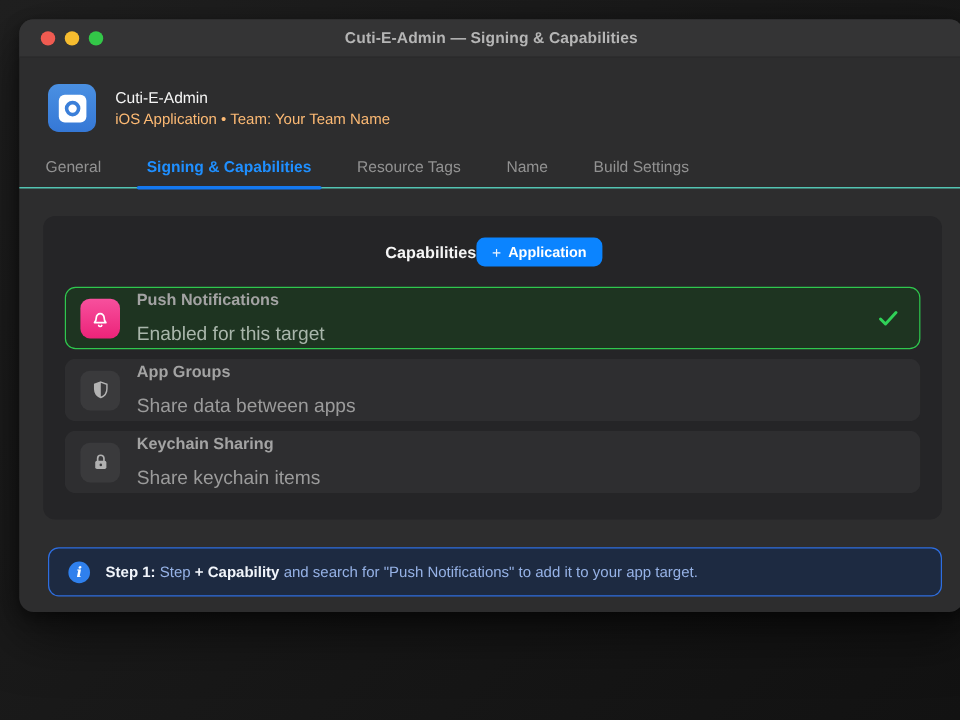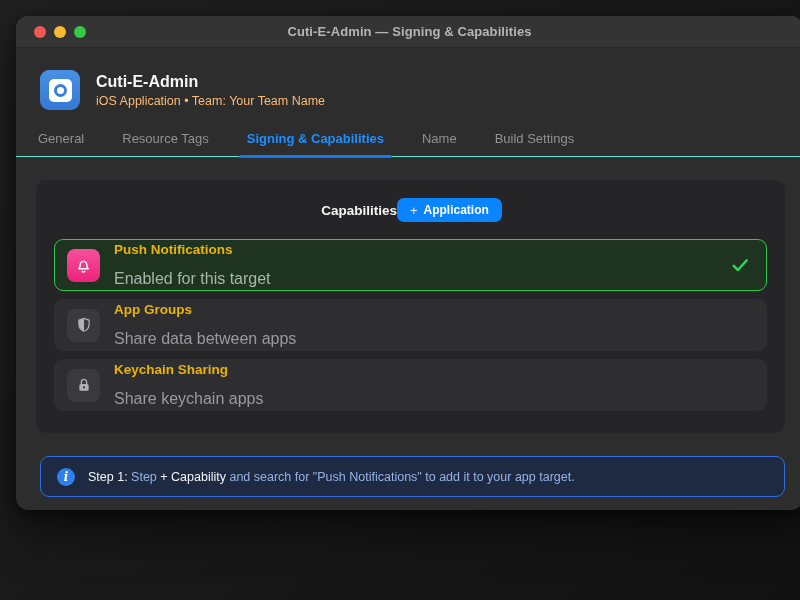--- a/index.html
+++ b/index.html
@@ -31,21 +31,21 @@
   .app-icon {
     width: 40px; height: 40px; border-radius: 9px;
     background: linear-gradient(180deg, #4a90e2, #3578d6);
     display: flex; align-items: center; justify-content: center; flex: 0 0 auto;
   }
   .app-icon-inner {
     width: 23px; height: 23px; background: #ffffff; border-radius: 5px;
     display: flex; align-items: center; justify-content: center;
   }
   .app-icon-ring { width: 13px; height: 13px; border-radius: 50%; border: 3.5px solid #3b7fd9; background: #fff; }
-  .app-name { color: #f5f5f5; font-size: 16px; font-weight: 700; margin-bottom: 3px; }
+  .app-name { color: #f5f5f5; font-size: 13px; font-weight: 400; margin-bottom: 3px; }
   .app-sub { color: #fdba74; font-size: 12.5px; }
 
   .tabs { display: flex; gap: 34px; padding: 0 20px; margin-top: 17px; border-bottom: 1px solid #5eead4; }
   .tab { font-size: 13px; color: #929292; padding: 4px 2px 10px 2px; cursor: default; position: relative; }
   .tab.active { color: #1f8fff; font-weight: 700; }
   .tab.active::after {
     content: ""; position: absolute; left: -6px; right: -6px; bottom: -2px;
     height: 3px; background: #1478f0; border-radius: 2px;
   }
 
@@ -67,37 +67,37 @@
     display: flex; align-items: center; gap: 14px; height: 52px;
     border-radius: 9px; padding: 0 16px 0 12px; margin-bottom: 8px;
     background: #2e2e30; border: 1.5px solid transparent;
   }
   .cap-row.enabled { background: #1e3421; border-color: #2fc84e; }
   .cap-icon {
     width: 33px; height: 33px; border-radius: 8px; background: #3a3a3c;
     display: flex; align-items: center; justify-content: center; flex: 0 0 auto;
   }
   .cap-icon.pink { background: linear-gradient(180deg, #f7509d, #ec2379); }
-  .cap-title { color: #eab308; font-size: 13.5px; font-weight: 700; margin-bottom: 2px; }
+  .cap-title { color: #a3a3a3; font-size: 13.5px; font-weight: 700; margin-bottom: 2px; }
   .cap-sub { color: #9b9b9b; font-size: 16px; margin-top: 13px; }
   .cap-row.enabled .cap-sub { color: #a9b6ab; }
   .cap-check { margin-left: auto; display: flex; align-items: center; }
 
   .banner {
     margin: 23px 18px 0 24px; height: 41px; background: #1d2a41;
     border: 1.5px solid #2e6ee0; border-radius: 9px;
     display: flex; align-items: center; gap: 13px; padding: 0 16px;
   }
   .info-icon {
     width: 18px; height: 18px; border-radius: 50%; background: #2f80ed; flex: 0 0 auto;
     color: #ffffff; display: flex; align-items: center; justify-content: center;
     font-family: "DejaVu Serif", serif; font-style: italic; font-weight: 700; font-size: 12px;
   }
   .banner-text { font-size: 12.5px; color: #96b2e6; }
-  .banner-text .b { color: #f1f5fb; font-weight: 400; }
+  .banner-text .b { color: #f1f5fb; font-weight: 700; }
 </style>
 </head>
 <body>
 
 <div class="window">
 
   <div class="titlebar">
     <div class="traffic">
       <span class="light red"></span>
       <span class="light yellow"></span>
@@ -113,22 +113,22 @@
       </div>
     </div>
     <div>
       <div class="app-name">Cuti-E-Admin</div>
       <div class="app-sub">iOS Application • Team: Your Team Name</div>
     </div>
   </div>
 
   <div class="tabs">
     <div class="tab">General</div>
+    <div class="tab active">Signing &amp; Capabilities</div>
     <div class="tab">Resource Tags</div>
-    <div class="tab active">Signing &amp; Capabilities</div>
     <div class="tab">Name</div>
     <div class="tab">Build Settings</div>
   </div>
 
   <div class="panel">
     <div class="panel-header">
       <div class="panel-title">Capabilities</div>
       <button class="add-btn">
         <span class="plus">+</span>
         <span class="lbl">Application</span>
@@ -169,21 +169,21 @@
     <div class="cap-row">
       <div class="cap-icon">
         <svg width="18" height="18" viewBox="0 0 24 24">
           <path d="M8.5 10.8V8a3.5 3.5 0 0 1 7 0v2.8" fill="none" stroke="#b0b0b0" stroke-width="1.9"></path>
           <rect x="5.8" y="10.6" width="12.4" height="9.2" rx="2" fill="#b0b0b0"></rect>
           <circle cx="12" cy="15.2" r="1.4" fill="#3a3a3c"></circle>
         </svg>
       </div>
       <div>
         <div class="cap-title">Keychain Sharing</div>
-        <div class="cap-sub">Share keychain apps</div>
+        <div class="cap-sub">Share keychain items</div>
       </div>
     </div>
   </div>
 
   <div class="banner">
     <div class="info-icon">i</div>
     <div class="banner-text">
       <span class="b">Step 1:</span>
       <span>Step</span>
       <span class="b">+ Capability</span>

